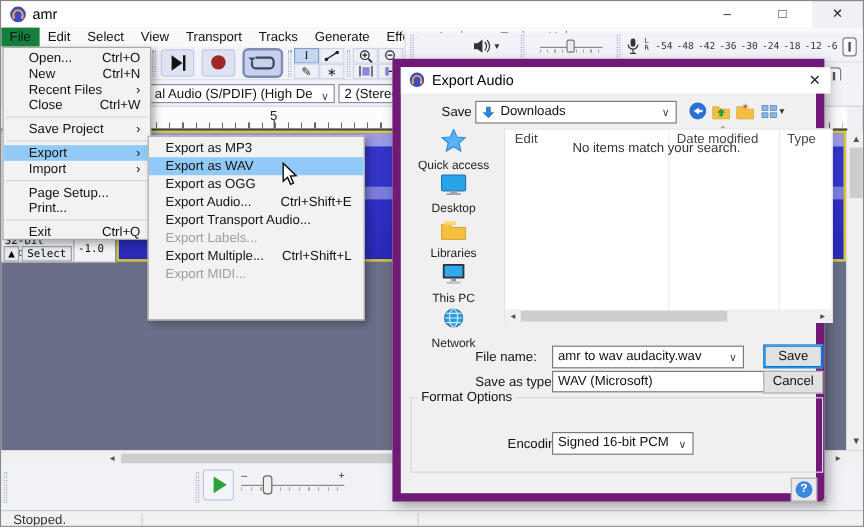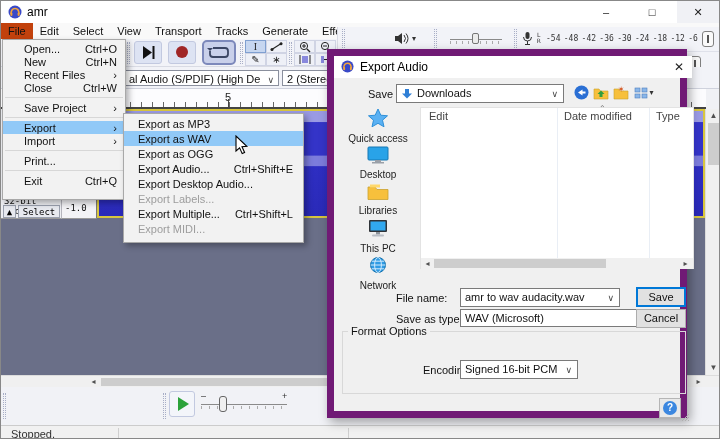--- a/index.html
+++ b/index.html
@@ -12,21 +12,21 @@
   .abs { position:absolute; }
 
   
   .titlebar { left:0; top:0; width:676px; height:22px; background:#ffffff; }
   .title-text { left:26px; top:4px; font-size:12px; color:#000; }
   .win-btn { top:0; width:46px; height:22px; text-align:center; line-height:22px; font-size:11px; color:#222; }
 
   
   .menubar { left:0; top:22px; width:720px; height:16px; background:#f9f9f9; display:flex; align-items:stretch; }
   .mb-item { padding:0 7px; font-size:11px; line-height:16px; color:#111; }
-  .mb-item.active { background:#c2410c; }
+  .mb-item.active { background:#15803d; }
 
   
   .row1 { left:0; top:38px; width:720px; height:28px; background:#f2f3f8; border-bottom:1px solid #d9dbe4; }
   .rowA { left:336px; top:26px; width:384px; height:24px; background:#f2f3f8; border-left:1px solid #d9dbe4; }
   .rowB { left:336px; top:50px; width:384px; height:22px; background:#f2f3f8; border-top:1px solid #dfe1ea; }
   .tb-btn { background:#dde3f3; border:1px solid #c2c9e0; border-radius:3px; }
   .tb-btn.loop { background:#c9d0ea; border:2px solid #7d89bb; border-radius:5px; }
   .tool-cell { width:21px; height:13px; background:#eef0f7; border:1px solid #d0d4e4; display:flex; align-items:center; justify-content:center; font-size:10px; color:#222; }
   .tool-cell.sel { background:#c6d6f0; border:1px solid #7f9fd0; }
   .grip { width:3px; border-left:1px dotted #a8aec6; border-right:1px dotted #a8aec6; }
@@ -316,49 +316,53 @@
       <div class="menu-item hl">
         <span class="mi-label">Export</span>
         <span class="mi-accel">›</span>
       </div>
       <div class="menu-item">
         <span class="mi-label">Import</span>
         <span class="mi-accel">›</span>
       </div>
       <div class="menu-sep"></div>
       <div class="menu-item">
+        <span class="mi-label">Page Setup...</span>
+        <span class="mi-accel"></span>
+      </div>
+      <div class="menu-item">
         <span class="mi-label">Print...</span>
         <span class="mi-accel"></span>
       </div>
       <div class="menu-sep"></div>
       <div class="menu-item">
         <span class="mi-label">Exit</span>
         <span class="mi-accel">Ctrl+Q</span>
       </div>
     </div>
 
-  <div id="export-menu" class="abs menu" style="left:122px;top:112px;width:181px;height:130px">
+  <div id="export-menu" class="abs menu" style="left:122px;top:112px;width:181px;height:154px">
       <div class="menu-item">
         <span class="mi-label">Export as MP3</span>
         <span class="mi-accel"></span>
       </div>
       <div class="menu-item hl">
         <span class="mi-label">Export as WAV</span>
         <span class="mi-accel"></span>
       </div>
       <div class="menu-item">
         <span class="mi-label">Export as OGG</span>
         <span class="mi-accel"></span>
       </div>
       <div class="menu-item">
         <span class="mi-label">Export Audio...</span>
         <span class="mi-accel">Ctrl+Shift+E</span>
       </div>
       <div class="menu-item">
-        <span class="mi-label">Export Desktop Audio...</span>
+        <span class="mi-label">Export Transport Audio...</span>
         <span class="mi-accel"></span>
       </div>
       <div class="menu-item dis">
         <span class="mi-label">Export Labels...</span>
         <span class="mi-accel"></span>
       </div>
       <div class="menu-item">
         <span class="mi-label">Export Multiple...</span>
         <span class="mi-accel">Ctrl+Shift+L</span>
       </div>
@@ -461,20 +465,21 @@
         </div>
       </div>
 
     <div class="abs listarea">
       <div class="abs col-hdr" style="left:8px;top:2px">Edit</div>
       <div class="abs col-hdr" style="left:143px;top:2px">Date modified</div>
       <div class="abs" style="left:178px;top:-4px;font-size:8px;color:#777">⌃</div>
       <div class="abs col-hdr" style="left:235px;top:2px">Type</div>
       <div class="abs col-line" style="left:136px;top:0;height:160px"></div>
       <div class="abs col-line" style="left:228px;top:0;height:160px"></div>
+      <div class="abs" style="left:56px;top:10px;font-size:11px;color:#333">No items match your search.</div>
       <div class="abs" style="left:0;top:150px;width:272px;height:11px;background:#f0f0f0">
         <span class="abs sb-arrow" style="left:1px;top:0;width:11px;height:11px;line-height:11px">◂</span>
         <div class="abs sb-thumb" style="left:13px;top:1px;width:172px;height:9px"></div>
         <span class="abs sb-arrow" style="left:259px;top:0;width:11px;height:11px;line-height:11px">▸</span>
       </div>
     </div>
 
     <span class="abs lbl" style="left:62px;top:236px">File name:</span>
     <div class="abs dlg-combo" style="left:126px;top:232px;width:160px;height:19px">
       <span>amr to wav audacity.wav</span>

